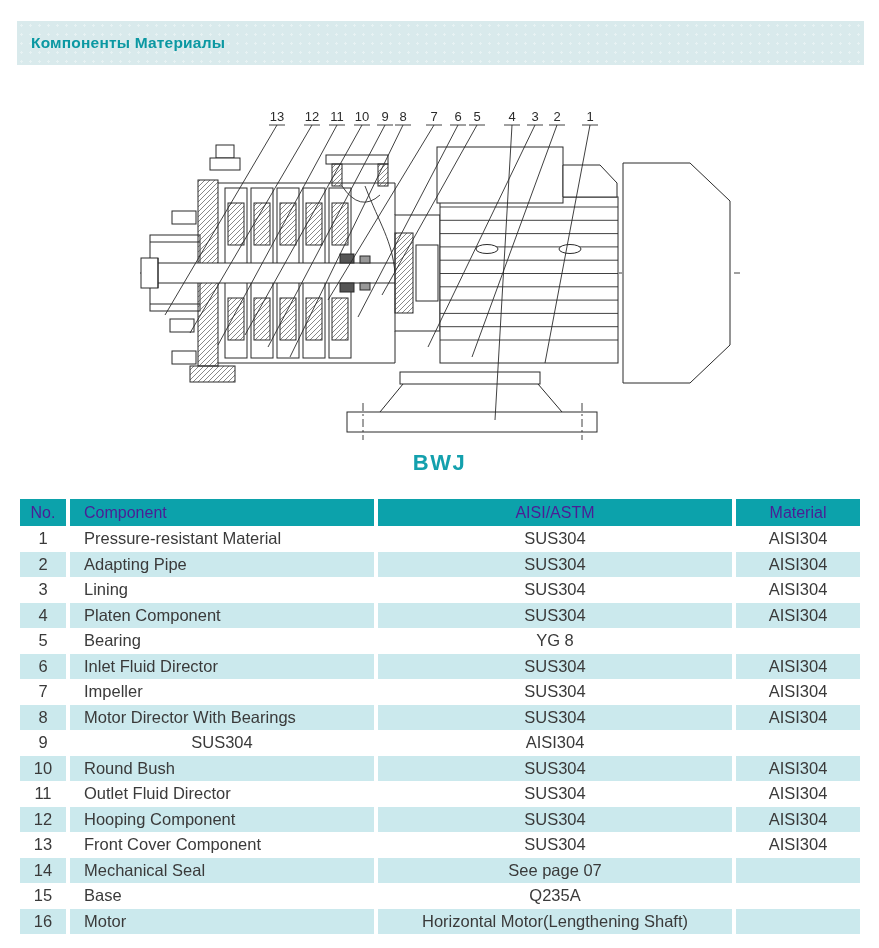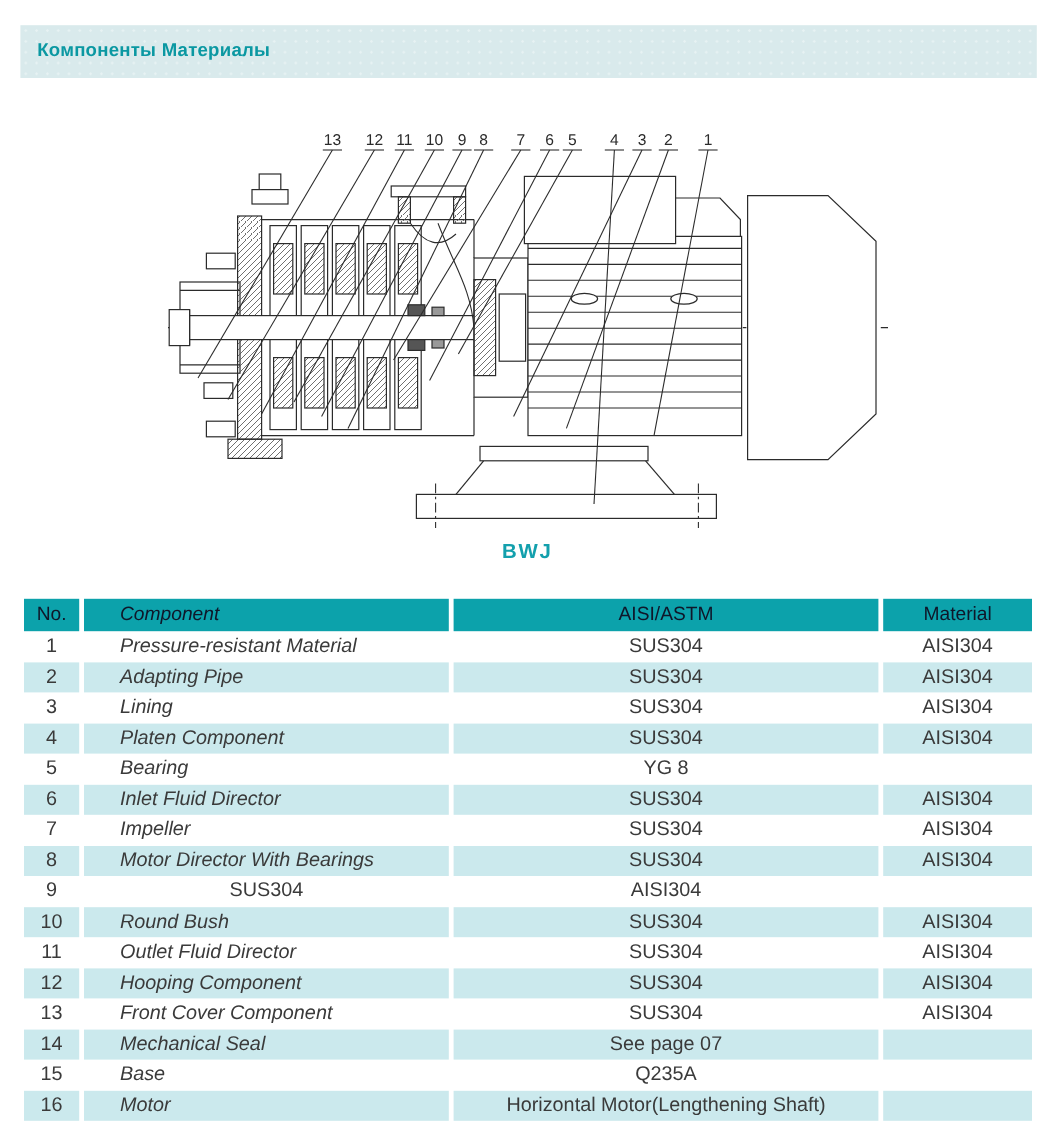--- a/index.html
+++ b/index.html
@@ -19,39 +19,39 @@
     color:#0b98a2; font-weight:bold; font-size:15.5px; letter-spacing:.2px;
   }
 
   
   #diagram {
     position:absolute; left:40px; top:95px; width:800px; height:350px;
   }
   #diagram svg { width:100%; height:100%; }
   .model-label {
     position:absolute; left:0; top:450px; width:879px; text-align:center;
-    color:#13a0ad; font-weight:bold; font-size:17px; letter-spacing:1.5px;
+    color:#13a0ad; font-weight:bold; font-size:22px; letter-spacing:1.5px;
   }
 
   
   .materials-table {
     position:absolute; left:20px; top:499px; width:840px;
     font-size:16.5px; color:#3a3a3a;
   }
   .t-row {
     display:grid;
     grid-template-columns:46px 304px 354px 124px;
     column-gap:4px;
     height:25.5px; line-height:25.5px;
   }
   .t-head { height:27px; line-height:27px; font-size:16px; }
-  .t-head .cell { background:#0ca2ab; color:#0f172a; }
+  .t-head .cell { background:#0ca2ab; color:#4c1d95; }
   .cell { overflow:hidden; white-space:nowrap; }
   .c-no   { text-align:center; }
-  .c-comp { text-align:left; padding-left:30px;font-style:italic; }
+  .c-comp { text-align:left; padding-left:14px; }
   .c-mat  { text-align:center; }
   .c-aisi { text-align:center; }
   .t-row.alt .cell { background:#cbe9ed; }
 </style>
 </head>
 <body>
 
 <div id="page">
 
   <div class="banner">

